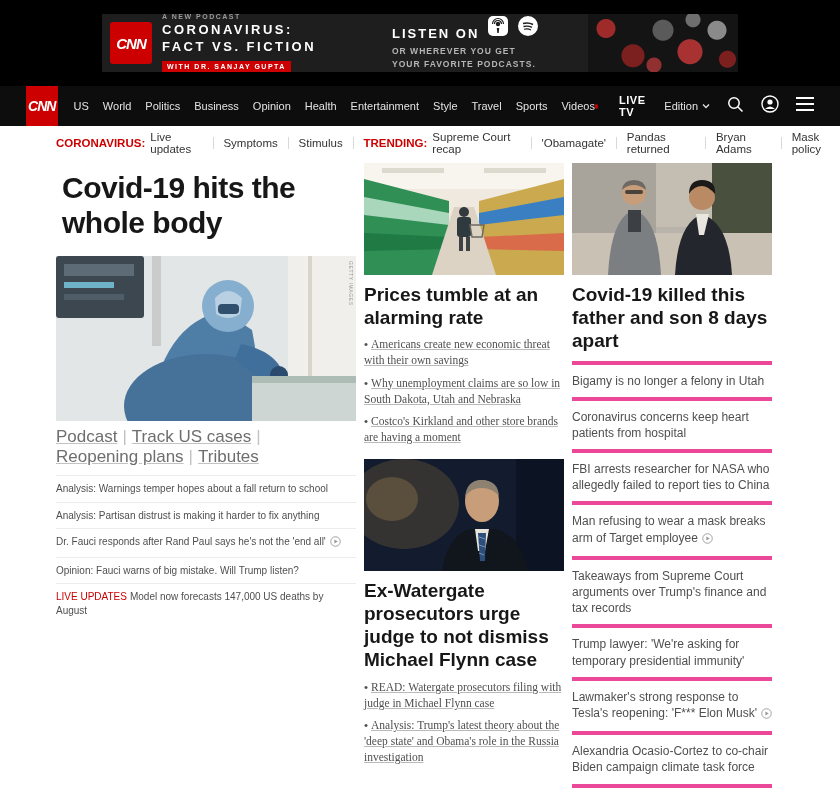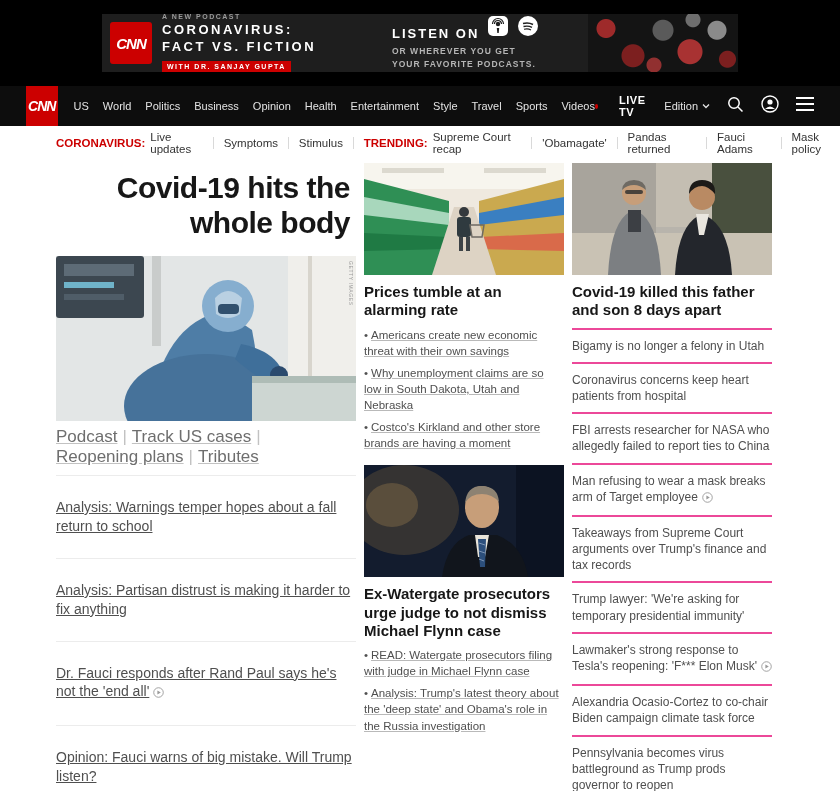--- a/index.html
+++ b/index.html
@@ -45,40 +45,40 @@
   .tick-label { color:#cc0000; font-weight:bold; margin-right:5px; }
   .tick-item { color:#333; }
   .tick-sep { width:1px; height:12px; background:#d9d9d9; margin:0 10px; }
 
   
   .main { display:flex; gap:8px; margin:4px 56px 0; }
   .col-left { width:300px; }
   .col-mid { width:200px; }
   .col-right { width:200px; }
 
-  .lead-headline { font-size:30px; font-weight:bold; color:#171717; text-align:right; line-height:1.15; padding:8px 6px 16px; letter-spacing:-.5px; }
+  .lead-headline { font-size:30px; font-weight:bold; color:#171717; text-align:left; line-height:1.15; padding:8px 6px 16px; letter-spacing:-.5px; }
   .hero-wrap { position:relative; width:300px; height:165px; }
   .hero-wrap svg { display:block; }
   .photo-credit { position:absolute; top:5px; right:2px; writing-mode:vertical-rl; font-size:5px; color:#9a9a9a; letter-spacing:.6px; }
   .lead-title { font-size:13.5px; font-weight:bold; color:#171717; line-height:1.3; margin-top:10px; }
   .sub-links { margin:6px 0 8px; font-size:17px; color:#6e6e6e; display:flex; flex-wrap:wrap; }
   .sub-links a { text-decoration:underline; text-decoration-color:#c2c2c2; }
   .sub-sep { color:#c2c2c2; margin:0 5px; }
-  .story-list a { border-top:1px solid #ececec; padding:22px 0; font-size:14px; color:#4f4f4f; line-height:1.35;text-decoration:underline; }
+  .story-list a { border-top:1px solid #ececec; padding:6px 0; font-size:10px; color:#4f4f4f; line-height:1.35; }
   .live-label { color:#cc0000; margin-right:3px; }
 
   .mid-img svg, .right-img svg { display:block; }
-  .mid-headline { font-size:15px; font-weight:bold; color:#171717; line-height:1.22; margin:8px 0 7px; }
+  .mid-headline { font-size:19px; font-weight:bold; color:#171717; line-height:1.22; margin:8px 0 7px; }
   .bullet-link { font-size:11.5px; color:#4f4f4f; line-height:1.4; margin-bottom:6px; }
-  .bullet-link .btxt { text-decoration:underline; text-decoration-color:#b9b9b9; }
+  .bullet-link .btxt { text-decoration:underline; text-decoration-color:#b9b9b9;font-family:Liberation Serif, serif; }
   .bullet-dot { color:#4f4f4f; margin-right:3px; }
   .mid-story2 { margin-top:14px; }
 
   .right-list { margin-top:8px; }
-  .right-list a { border-top:2px solid #ec4899; padding:8px 0; font-size:12px; color:#4f4f4f; line-height:1.35; }
+  .right-list a { border-top:4px solid #ec4899; padding:8px 0; font-size:12px; color:#4f4f4f; line-height:1.35; }
 
   .play-ic { display:inline-block; vertical-align:-2px; margin-left:4px; }
 </style>
 </head>
 <body>
 
 <div class="ad-strip">
   <div class="ad-box">
     <div class="ad-logo">CNN</div>
     <div class="ad-text">
@@ -174,21 +174,21 @@
   <span class="tick-sep"></span>
   <a class="tick-item">Stimulus</a>
   <span class="tick-sep"></span>
   <span class="tick-label">TRENDING:</span>
   <a class="tick-item">Supreme Court recap</a>
   <span class="tick-sep"></span>
   <a class="tick-item">'Obamagate'</a>
   <span class="tick-sep"></span>
   <a class="tick-item">Pandas returned</a>
   <span class="tick-sep"></span>
-  <a class="tick-item">Fauci Adams</a>
+  <a class="tick-item">Bryan Adams</a>
   <span class="tick-sep"></span>
   <a class="tick-item">Mask policy</a>
 </div>
 
 <div class="main">
 
   <div class="col-left">
     <a class="lead-headline">Covid-19 hits the whole body</a>
     <a class="hero-wrap">
       <svg width="300" height="165" viewBox="0 0 300 165">

